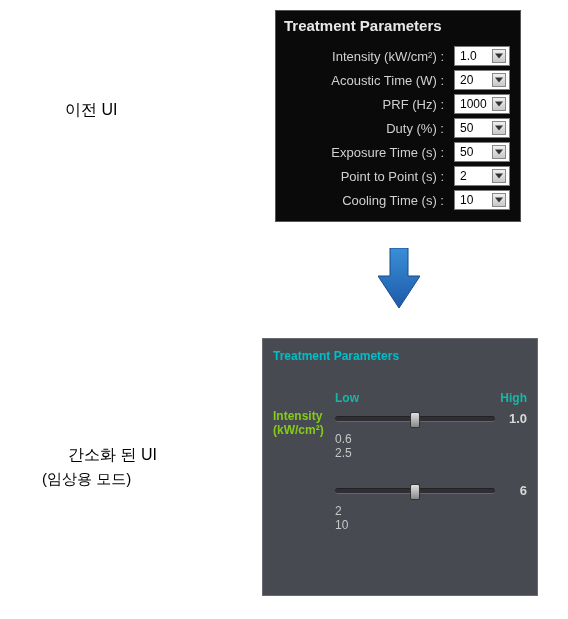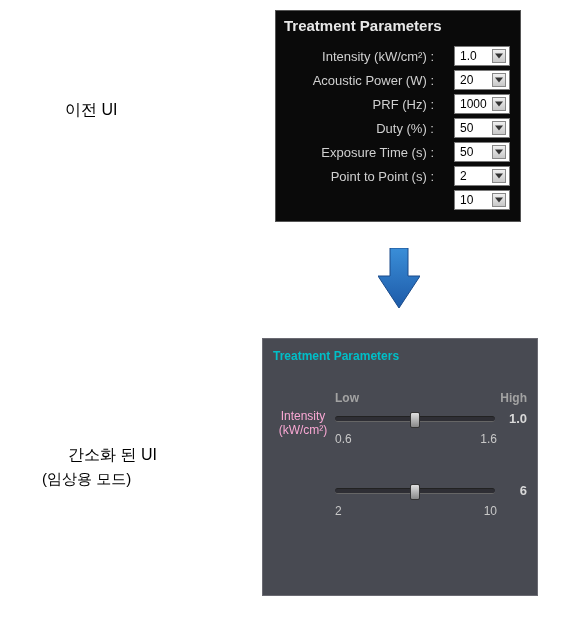--- a/index.html
+++ b/index.html
@@ -35,21 +35,21 @@
       color: #e8e8e8;
       font-weight: bold;
       font-size: 15px;
       padding: 6px 8px 10px 8px;
     }
     .param-row {
       display: flex;
       align-items: center;
       justify-content: flex-end;
       padding: 2px 10px;
-      gap: 20px;
+      gap: 10px;
     }
     .param-label {
       color: #d0d0d0;
       font-size: 13px;
       text-align: right;
     }
     .param-select {
       width: 56px;
       height: 20px;
       background: #ffffff;
@@ -104,32 +104,31 @@
       position: relative;
       margin-bottom: 32px;
       padding-left: 62px;
       height: 60px;
     }
     .slider-label {
       position: absolute;
       left: 0;
       top: 18px;
       width: 60px;
-      text-align: center;
-      color: #f9a8d4;
-      font-weight: normal;
+      color: #84cc16;
+      font-weight: bold;
       font-size: 12px;
       line-height: 14px;
     }
     .slider-row-top {
       display: flex;
       justify-content: space-between;
       font-weight: bold;
       font-size: 12px;
-      color: #a3a3a3;
+      color: #14b8a6;
       margin-bottom: 6px;
     }
     .slider-track-row {
       display: flex;
       align-items: center;
       gap: 8px;
     }
     .slider-track {
       position: relative;
       flex: 1;
@@ -154,20 +153,21 @@
       font-size: 13px;
       min-width: 24px;
       text-align: right;
     }
     .slider-row-bottom {
       display: flex;
       justify-content: space-between;
       margin-top: 6px;
       color: #c8c8c8;
       font-size: 12px;
+      flex-direction: column;
     }
   </style>
 </head>
 <body>
 
 <div class="caption" style="left:65px; top:100px;">이전 UI</div>
 <div class="caption" style="left:38px; top:445px;margin-left:30px;">간소화 된 UI</div>
 <div class="caption caption-sub" style="left:42px; top:470px;">(임상용 모드)</div>
 
 <div class="panel-old">
@@ -179,21 +179,21 @@
       <span class="val">1.0</span>
       <span class="arrow">
           <svg viewBox="0 0 10 6">
             <path d="M0 0 L5 6 L10 0 Z" fill="#333"></path>
           </svg>
         </span>
     </div>
   </div>
 
   <div class="param-row">
-    <span class="param-label">Acoustic Power (W) :</span>
+    <span class="param-label">Acoustic Time (W) :</span>
     <div class="param-select">
       <span class="val">20</span>
       <span class="arrow">
           <svg viewBox="0 0 10 6">
             <path d="M0 0 L5 6 L10 0 Z" fill="#333"></path>
           </svg>
         </span>
     </div>
   </div>
 
@@ -239,20 +239,21 @@
       <span class="val">2</span>
       <span class="arrow">
           <svg viewBox="0 0 10 6">
             <path d="M0 0 L5 6 L10 0 Z" fill="#333"></path>
           </svg>
         </span>
     </div>
   </div>
 
   <div class="param-row">
+    <span class="param-label">Cooling Time (s) :</span>
     <div class="param-select">
       <span class="val">10</span>
       <span class="arrow">
           <svg viewBox="0 0 10 6">
             <path d="M0 0 L5 6 L10 0 Z" fill="#333"></path>
           </svg>
         </span>
     </div>
   </div>
 </div>
@@ -279,21 +280,21 @@
       <span>High</span>
     </div>
     <div class="slider-track-row">
       <div class="slider-track">
         <div class="slider-thumb" style="left:calc(50% - 5px);"></div>
       </div>
       <span class="slider-value">1.0</span>
     </div>
     <div class="slider-row-bottom">
       <span>0.6</span>
-      <span style="margin-right:30px;">1.6</span>
+      <span style="margin-right:30px;">2.5</span>
     </div>
   </div>
 
   <div class="slider-block">
     <div class="slider-track-row">
       <div class="slider-track">
         <div class="slider-thumb" style="left:calc(50% - 5px);"></div>
       </div>
       <span class="slider-value">6</span>
     </div>

